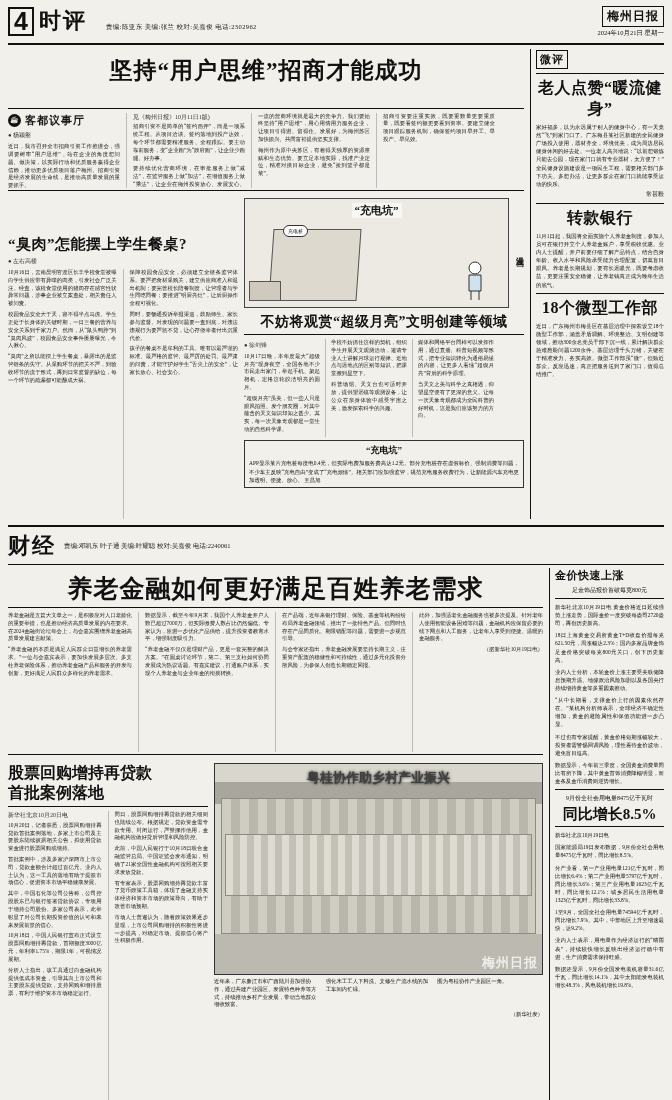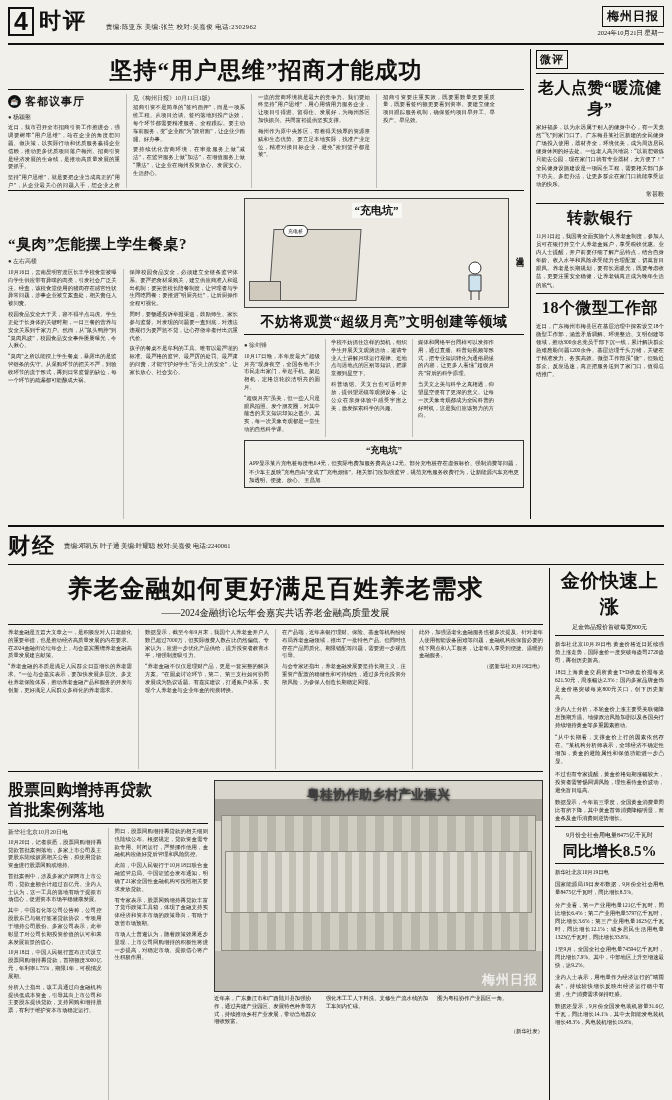--- a/index.html
+++ b/index.html
@@ -26,21 +26,21 @@
     border:1.5px solid #111;display:inline-block;padding:1px 4px;font-size:12px;font-weight:bold;letter-spacing:1px;
   }
   .branddate{font-size:6.5px;margin-top:2px;}
   .rule{height:2px;background:#111;margin:3px 0 0 0;}
   .rule.thin{height:1px;}
   
   .body-cols{display:flex;gap:6px;margin-top:4px;height:470px;}
   .left-zone{flex:1;display:flex;flex-direction:column;}
   .right-rail{width:128px;border-left:1px solid #111;padding-left:5px;}
   .headline-main{
-    text-align:center;font-size:23px;font-weight:bold;letter-spacing:1px;margin:6px 0 1px;
+    text-align:center;font-size:23px;font-weight:bold;letter-spacing:1px;margin:6px 0 20px;
   }
   .sub-rule{height:1px;background:#111;margin:2px 0 4px;}
   .colset{display:flex;gap:6px;}
   .col{font-size:5.4px;line-height:1.45;text-align:justify;color:#1a1a1a;}
   .colsep{width:1px;background:#bbb;}
   .logo-row{display:flex;align-items:center;gap:4px;margin-bottom:3px;}
   .logo-badge{
     width:13px;height:13px;border-radius:50%;background:#111;color:#fff;font-size:7px;
     display:flex;align-items:center;justify-content:center;
   }
@@ -99,21 +99,21 @@
      border:1px solid #8e8b82;}
   .photo .roofs2{position:absolute;left:10px;right:10px;top:70px;height:60px;background:
      repeating-linear-gradient(90deg,#dedbd2 0 7px,#c3c0b6 7px 14px);border:1px solid #8e8b82;}
   .photo .ground{position:absolute;left:0;right:0;bottom:0;height:40px;background:#bcb9b0;}
   .photo .hill{position:absolute;left:0;right:0;top:18px;height:22px;background:#a9a69d;}
   .photocap{display:flex;gap:6px;font-size:5.4px;line-height:1.45;margin-top:3px;}
   .wm{
     position:absolute;right:4px;bottom:2px;font-size:13px;font-weight:bold;color:rgba(255,255,255,.75);
     letter-spacing:1px;
   }
-  .fin-right h3{font-size:19px;font-weight:bold;margin:0 0 3px;letter-spacing:.5px;text-align:center;}
+  .fin-right h3{font-size:11px;font-weight:bold;margin:0 0 3px;letter-spacing:.5px;}
   .fin-right .lead{font-size:6px;text-align:center;margin-bottom:3px;}
   .fin-right p{font-size:5.4px;line-height:1.5;text-align:justify;margin:0 0 4px;}
   .big-stat{font-size:15px;font-weight:bold;text-align:center;margin:2px 0;}
   .stat-lead{font-size:6px;text-align:center;}
 </style>
 </head>
 <body>
 
 <div class="page">
 
@@ -251,21 +251,20 @@
   <div class="fin">
     <div class="fin-head">
       <span class="fin-title">财经</span>
       <span class="fin-credits">责编:邓凯东   叶子通   美编:叶耀聪   校对:吴嘉俊   电话:2240061</span>
     </div>
     <div class="rule thin"></div>
 
     <div class="fin-main">
       <div class="fin-left">
         <div class="fin-headline">养老金融如何更好满足百姓养老需求</div>
-        <div class="fin-sub">——2024金融街论坛年会嘉宾共话养老金融高质量发展</div>
         <div class="sub-rule"></div>
 
         <div class="fin-cols" style="height:140px;overflow:hidden;">
           <div class="col" style="width:124px;">
             <p style="margin:0 0 3px;">养老金融是五篇大文章之一，是积极应对人口老龄化的重要举措，也是推动经济高质量发展的内在要求。在2024金融街论坛年会上，与会嘉宾围绕养老金融高质量发展建言献策。</p>
             <p style="margin:0 0 3px;">“养老金融的本质是满足人民群众日益增长的养老需求。”一位与会嘉宾表示，要加快发展多层次、多支柱养老保险体系，推动养老金融产品和服务的开发与创新，更好满足人民群众多样化的养老需求。</p>
           </div>
           <div class="colsep"></div>
           <div class="col" style="width:124px;">
             <p style="margin:0 0 3px;">数据显示，截至今年9月末，我国个人养老金开户人数已超过7000万，但实际缴费人数占比仍然偏低。专家认为，应进一步优化产品供给，提升投资者教育水平，增强制度吸引力。</p>

